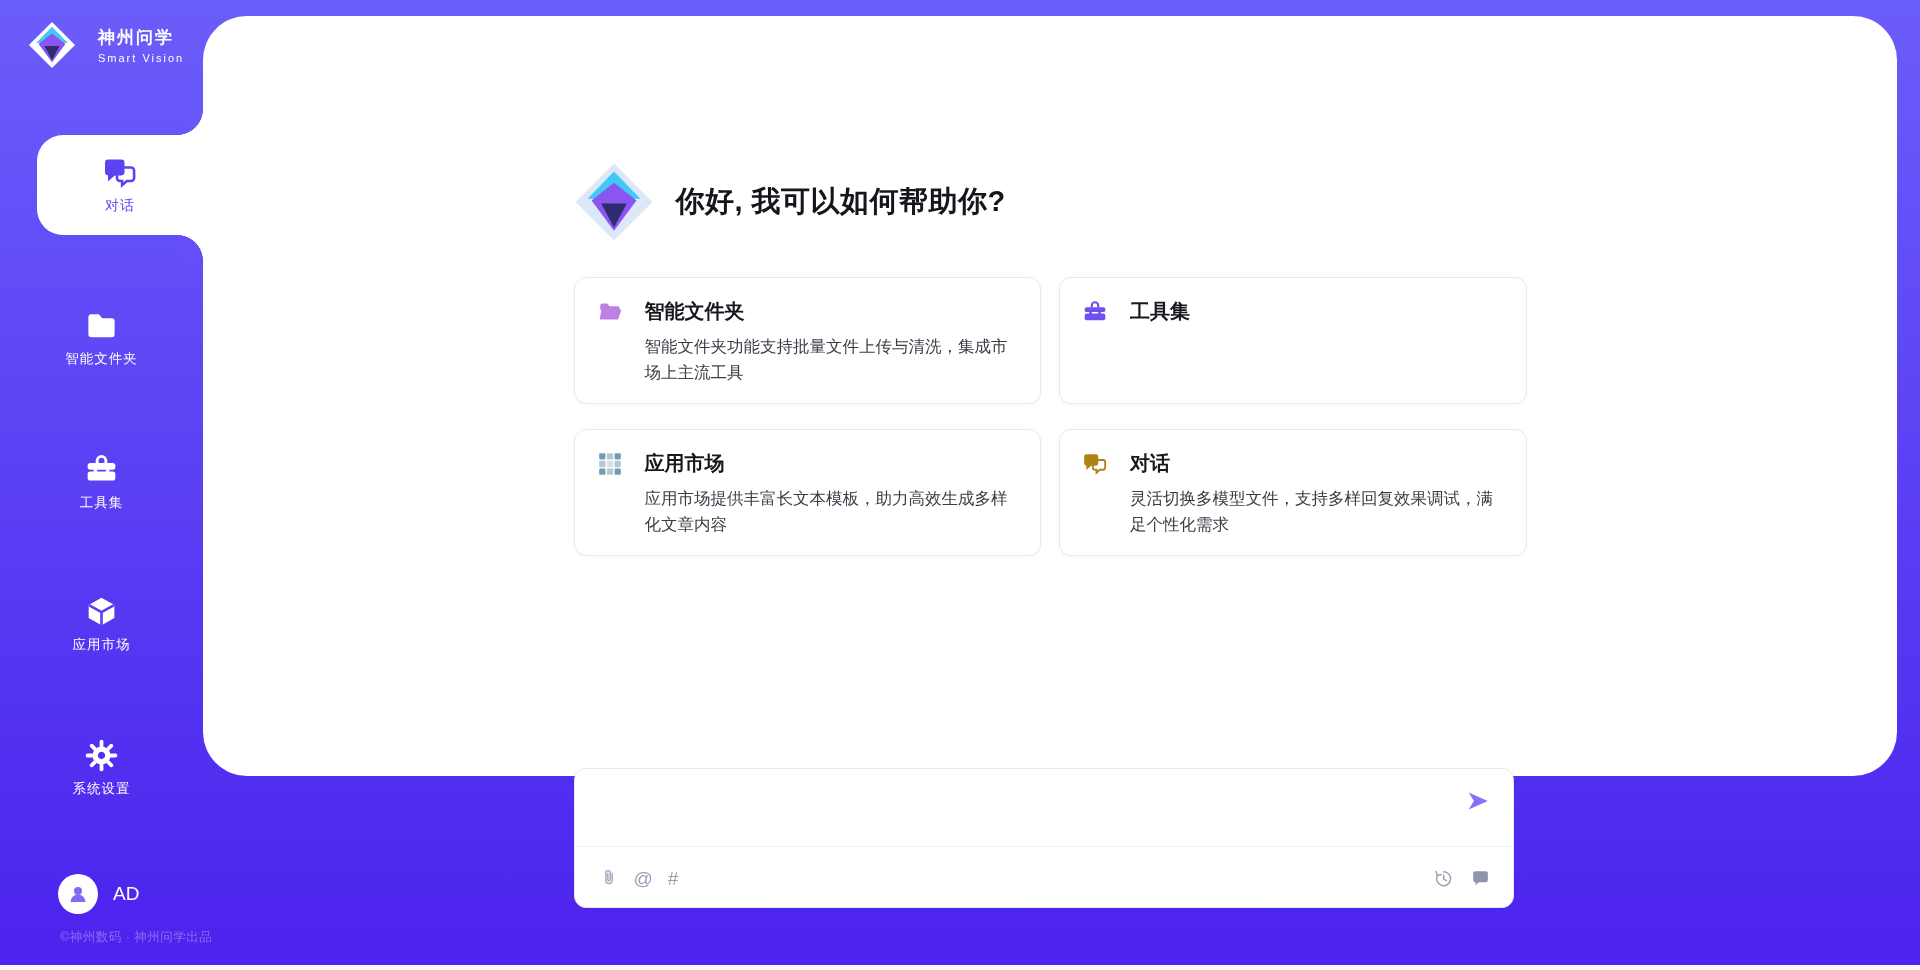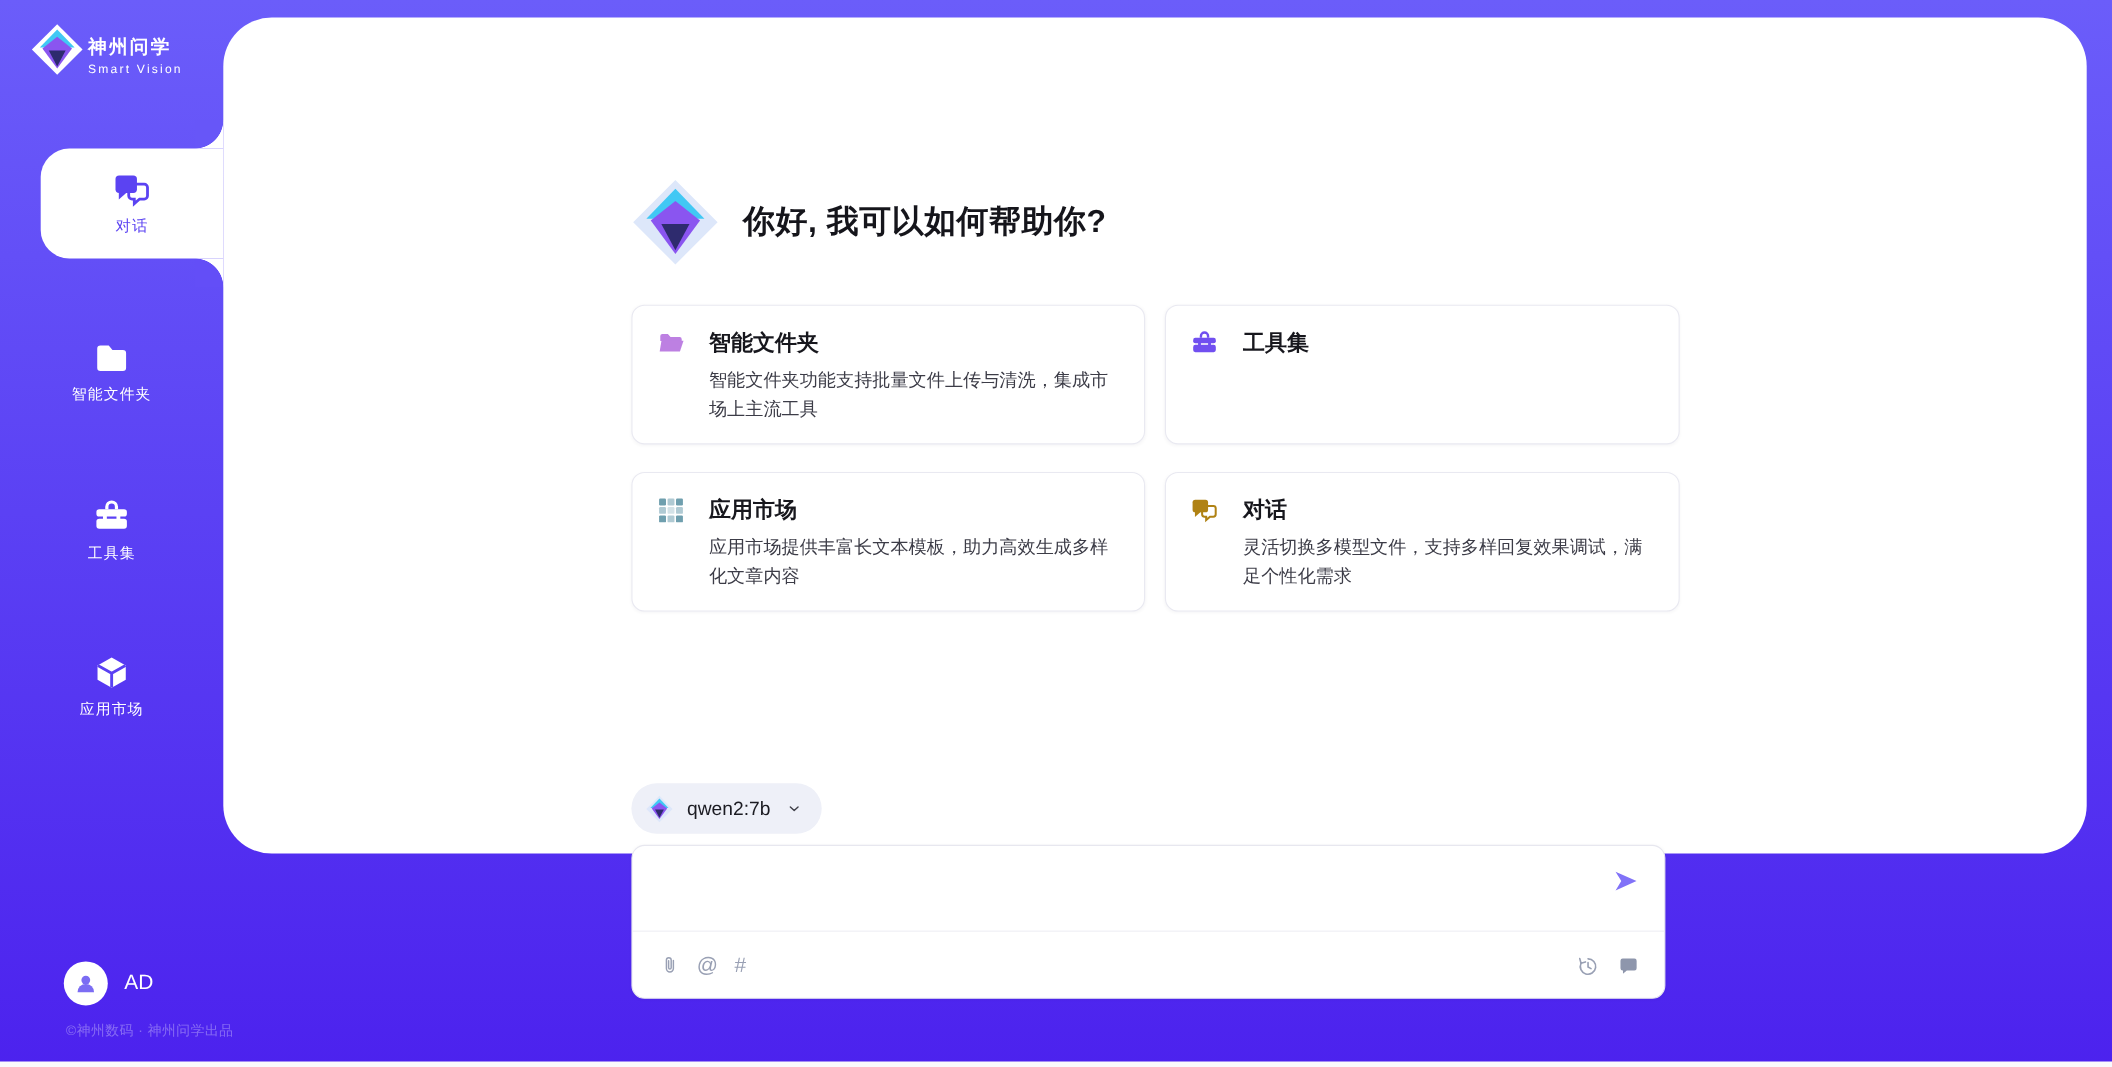--- a/index.html
+++ b/index.html
@@ -53,21 +53,21 @@
               display:flex; align-items:center; }
   .tb-left { display:flex; align-items:center; gap:15px; }
   .tb-right { display:flex; align-items:center; gap:16px; margin-left:auto; }
   .tb-btn { border:none; background:transparent; cursor:pointer; padding:0; display:flex;
             align-items:center; color:#99a0b4; }
   .tb-glyph { font-size:19px; color:#99a0b4; line-height:1; }
   .tb-btn svg { display:block; }
 
   
   .sidebar { position:absolute; left:0; top:0; width:203px; height:100%; }
-  .brand { position:absolute; left:28px; top:21px; display:flex; align-items:flex-end; gap:4px; }
+  .brand { position:absolute; left:28px; top:21px; display:flex; align-items:center; gap:22px; }
   .brand-logo { width:48px; height:48px; }
   .brand-name { font-size:17px; font-weight:700; color:#fff; letter-spacing:2px; }
   .brand-sub { font-size:11px; color:#fff; letter-spacing:2px; margin-top:3px; font-weight:400; }
 
   .nav-active { position:absolute; left:37px; top:135px; width:166px; height:100px; background:#fff;
                 border-radius:26px 0 0 26px; display:flex; flex-direction:column; align-items:center;
                 justify-content:center; cursor:pointer; }
   .nav-active::before { content:""; position:absolute; right:0; top:-26px; width:26px; height:26px;
                 background:radial-gradient(circle at 0 0, #6756f8 0 25.7px, #ffffff 26.3px); }
   .nav-active::after  { content:""; position:absolute; right:0; bottom:-26px; width:26px; height:26px;
@@ -164,32 +164,20 @@
               <path d="M10 8.3H19.4A2 2 0 0 1 21.4 10.3V15.3A2 2 0 0 1 19.4 17.3H16.6L13.4 20.1V17.3H12A2 2 0 0 1 10 15.3V8.3Z" fill="none" stroke="currentColor" stroke-width="1.7"></path>
               <rect x="2" y="3" width="13" height="10.6" rx="2.2" fill="currentColor"></rect>
               <polygon points="4,12.8 4,17.6 9,13.2" fill="currentColor"></polygon>
             </svg>
             <div class="card-title">对话</div>
           </div>
           <div class="card-desc">灵活切换多模型文件，支持多样回复效果调试，满足个性化需求</div>
         </div>
       </div>
 
-      <button class="model-pill">
-        <svg class="pill-logo" viewBox="0 0 100 100">
-          <polygon points="50,2 98,50 50,98 2,50" fill="#dde7fa"></polygon>
-          <polygon points="50,12 83,46 17,46" fill="#41c8f4"></polygon>
-          <polygon points="50,26 78,48 50,86 22,48" fill="#8a55f0"></polygon>
-          <polygon points="34,52 66,52 50,82" fill="#2e2b6e"></polygon>
-        </svg>
-        <span class="model-name">qwen2:7b</span>
-        <svg class="chevron" viewBox="0 0 24 24">
-          <path d="M6 9.5 L12 15 L18 9.5" fill="none" stroke="#3f3f48" stroke-width="2.2" stroke-linecap="round" stroke-linejoin="round"></path>
-        </svg>
-      </button>
 
       <div class="composer">
         <button class="send-btn">
           <svg viewBox="0 0 24 24" width="26" height="26">
             <path d="M3.4 4.2 L21 12 L3.4 19.8 L8.2 12 Z" fill="#8172f8"></path>
           </svg>
         </button>
         <div class="composer-divider"></div>
         <div class="composer-toolbar">
           <div class="tb-left">
@@ -268,20 +256,36 @@
     </div>
 
     <div class="nav-item nav-market">
       <svg class="nav-icon" viewBox="0 0 24 24">
         <path d="M12 2.6 L20.8 7.5 V16.5 L12 21.4 L3.2 16.5 V7.5 Z" fill="currentColor"></path>
         <path d="M3.4 7.6 L12 12.4 L20.6 7.6 M12 12.4 V21.2" fill="none" stroke="#5a40f3" stroke-width="1.8" stroke-linejoin="round"></path>
       </svg>
       <span class="nav-label">应用市场</span>
     </div>
 
+    <div class="nav-item nav-settings">
+      <svg class="nav-icon" viewBox="0 0 24 24">
+        <g fill="currentColor">
+          <rect x="10.7" y="1.2" width="2.6" height="5.5" rx="1.2"></rect>
+          <rect x="10.7" y="1.2" width="2.6" height="5.5" rx="1.2" transform="rotate(45 12 12)"></rect>
+          <rect x="10.7" y="1.2" width="2.6" height="5.5" rx="1.2" transform="rotate(90 12 12)"></rect>
+          <rect x="10.7" y="1.2" width="2.6" height="5.5" rx="1.2" transform="rotate(135 12 12)"></rect>
+          <rect x="10.7" y="1.2" width="2.6" height="5.5" rx="1.2" transform="rotate(180 12 12)"></rect>
+          <rect x="10.7" y="1.2" width="2.6" height="5.5" rx="1.2" transform="rotate(225 12 12)"></rect>
+          <rect x="10.7" y="1.2" width="2.6" height="5.5" rx="1.2" transform="rotate(270 12 12)"></rect>
+          <rect x="10.7" y="1.2" width="2.6" height="5.5" rx="1.2" transform="rotate(315 12 12)"></rect>
+          <path fill-rule="evenodd" d="M12 5.8 a6.2 6.2 0 1 0 .01 0 Z M12 9.5 a2.5 2.5 0 1 1 -.01 0 Z"></path>
+        </g>
+      </svg>
+      <span class="nav-label">系统设置</span>
+    </div>
 
     <button class="user-row">
       <span class="avatar">
         <svg viewBox="0 0 24 24">
           <circle cx="12" cy="9" r="4" fill="currentColor"></circle>
           <path d="M4.5 20 a7.5 7.5 0 0 1 15 0 z" fill="currentColor"></path>
         </svg>
       </span>
       <span class="user-name">AD</span>
     </button>

